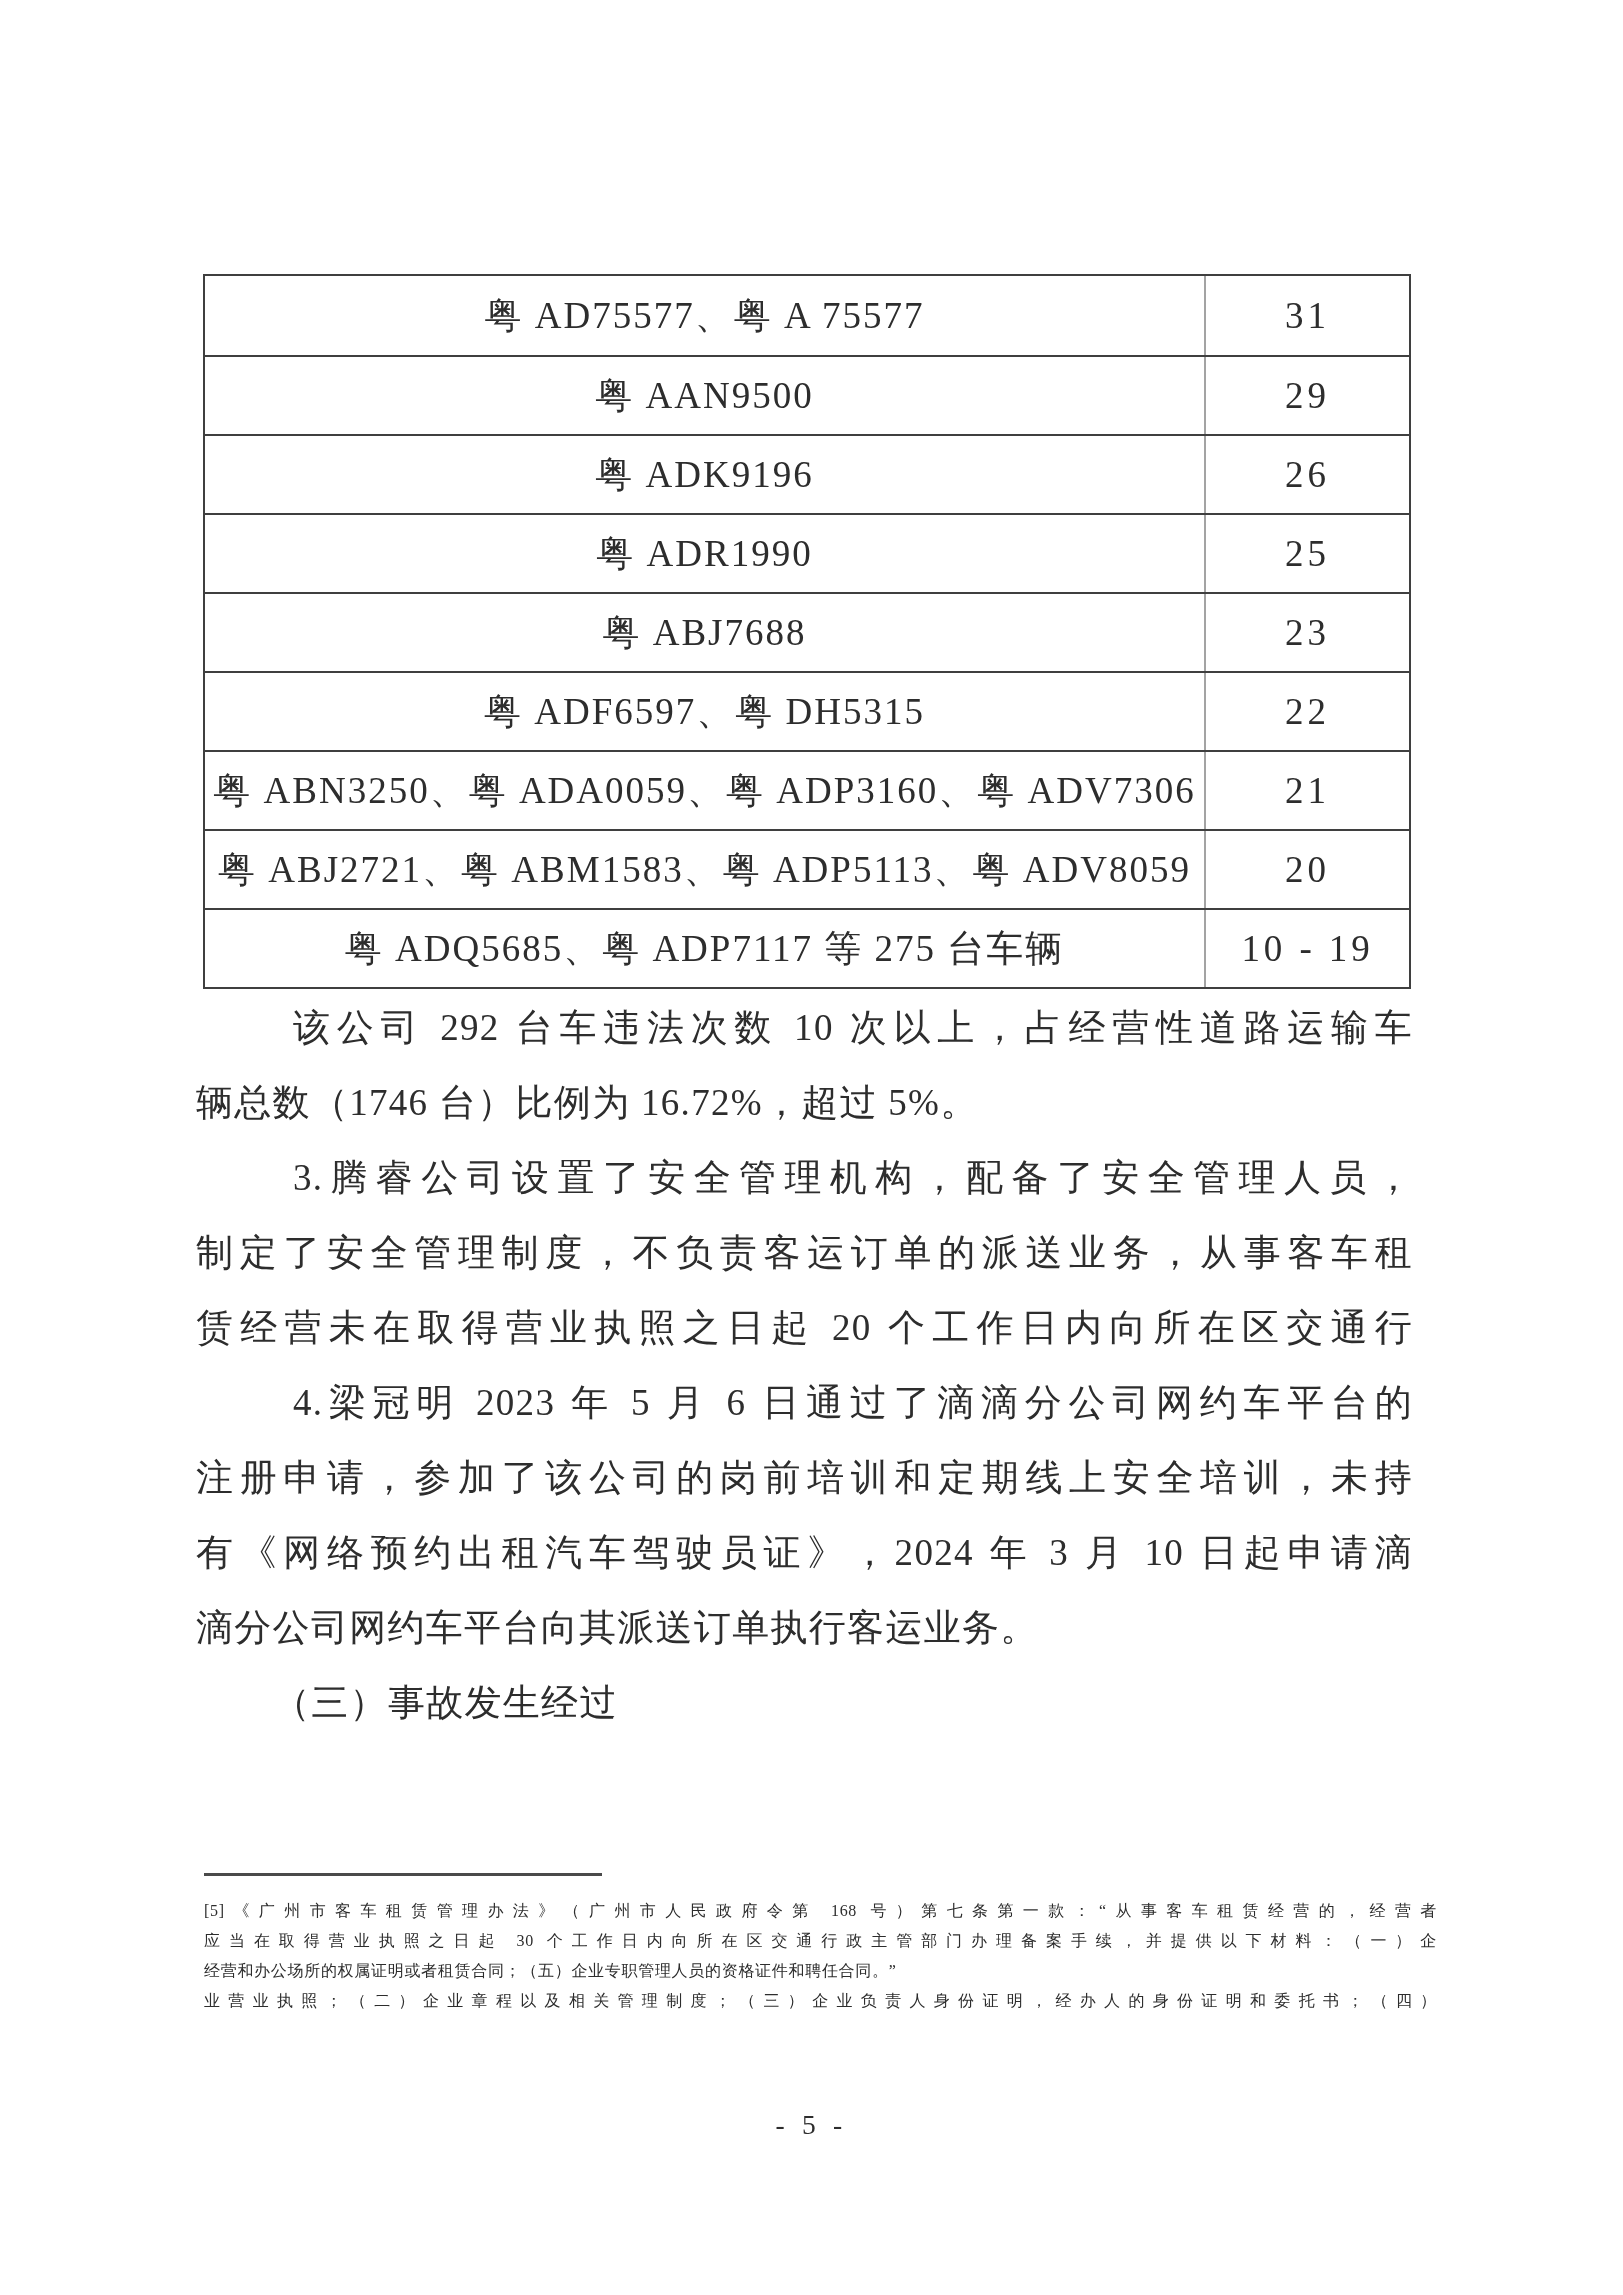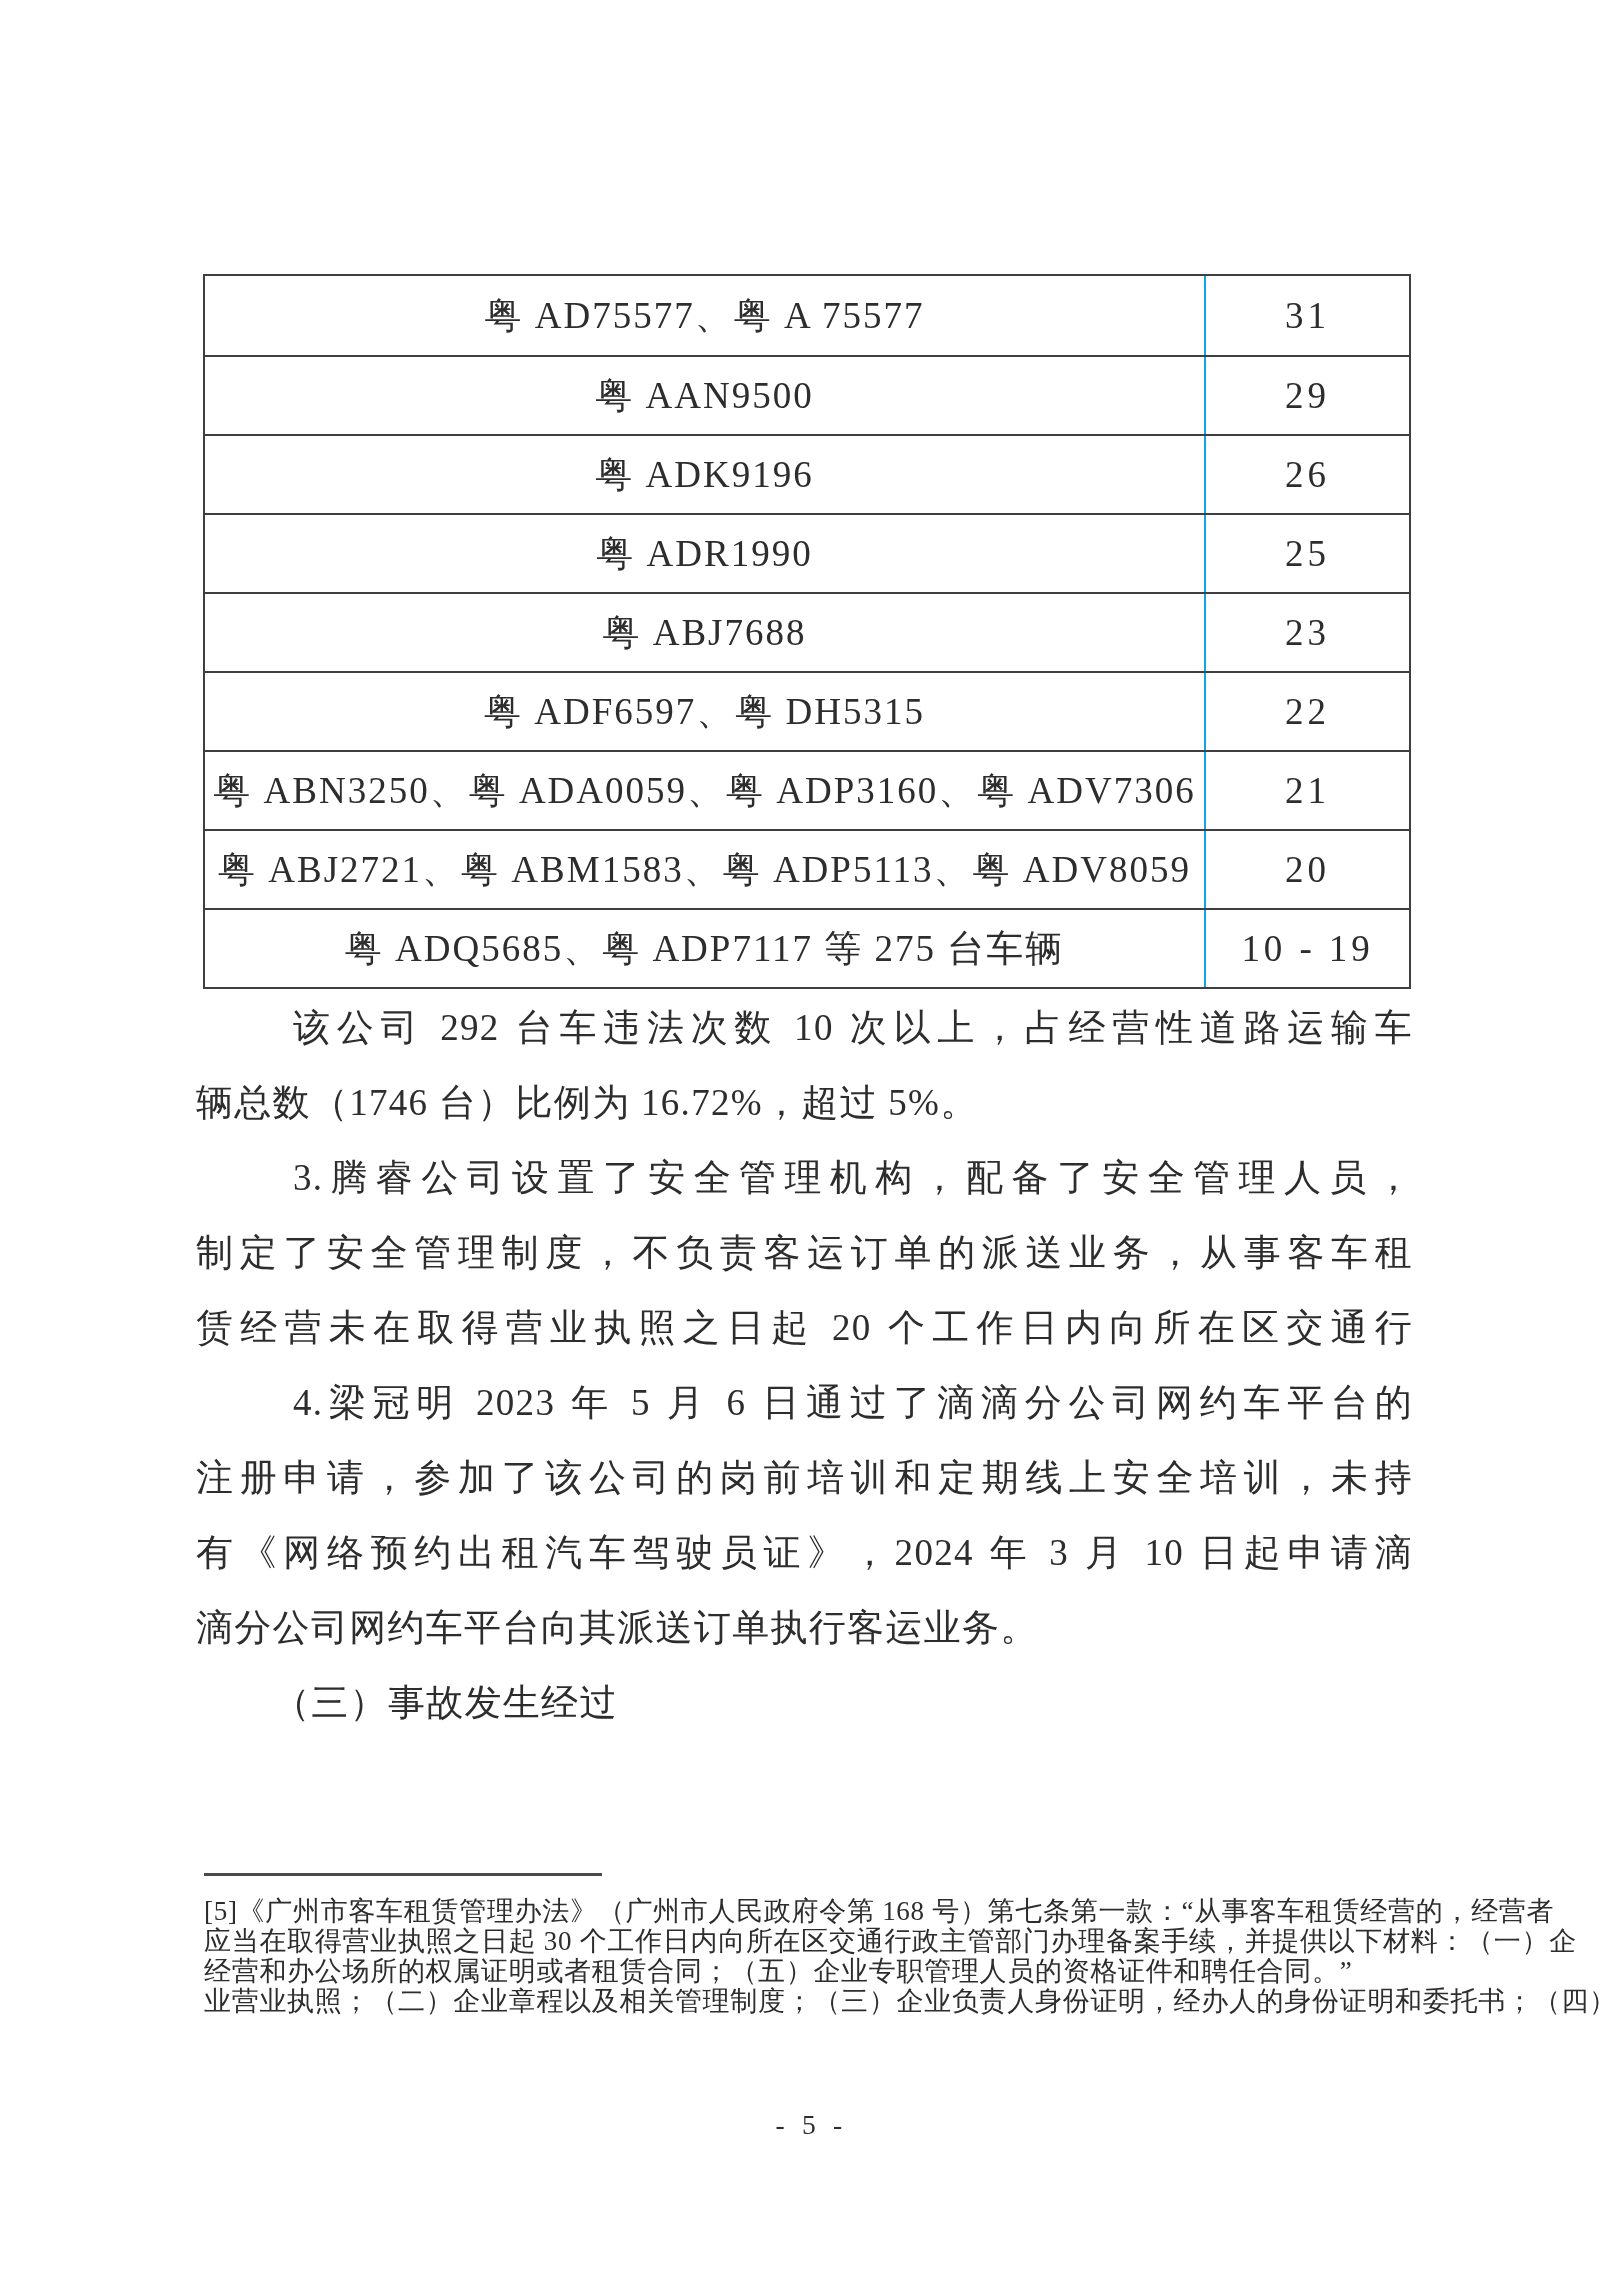--- a/index.html
+++ b/index.html
@@ -31,21 +31,21 @@
     align-items:center;
     justify-content:center;
     box-sizing:border-box;
     font-size:37px;
     letter-spacing:2px;
     white-space:nowrap;
   }
   .tcell.plates{width:999px;}
   .tcell.count{
     flex:1;
-    border-left:2px solid #0ea5e9;
+    border-left:2px solid #a3a3a3;
     letter-spacing:3.9px;
   }
   
   .body-block{
     position:absolute;
     left:196px;top:990px;
     width:1217px;
   }
   .bline{
     height:75px;
@@ -74,21 +74,21 @@
     background:#4a4a4a;
   }
   .footnote{
     position:absolute;
     left:204px;top:1896px;
     width:1233px;
   }
   .fline{
     height:30px;
     line-height:30px;
-    font-size:27px;
+    font-size:16px;
     letter-spacing:0.7px;
     white-space:nowrap;
   }
   .fline.j{
     text-align:justify;
     text-align-last:justify;
   }
   
   .page-number{
     position:absolute;

